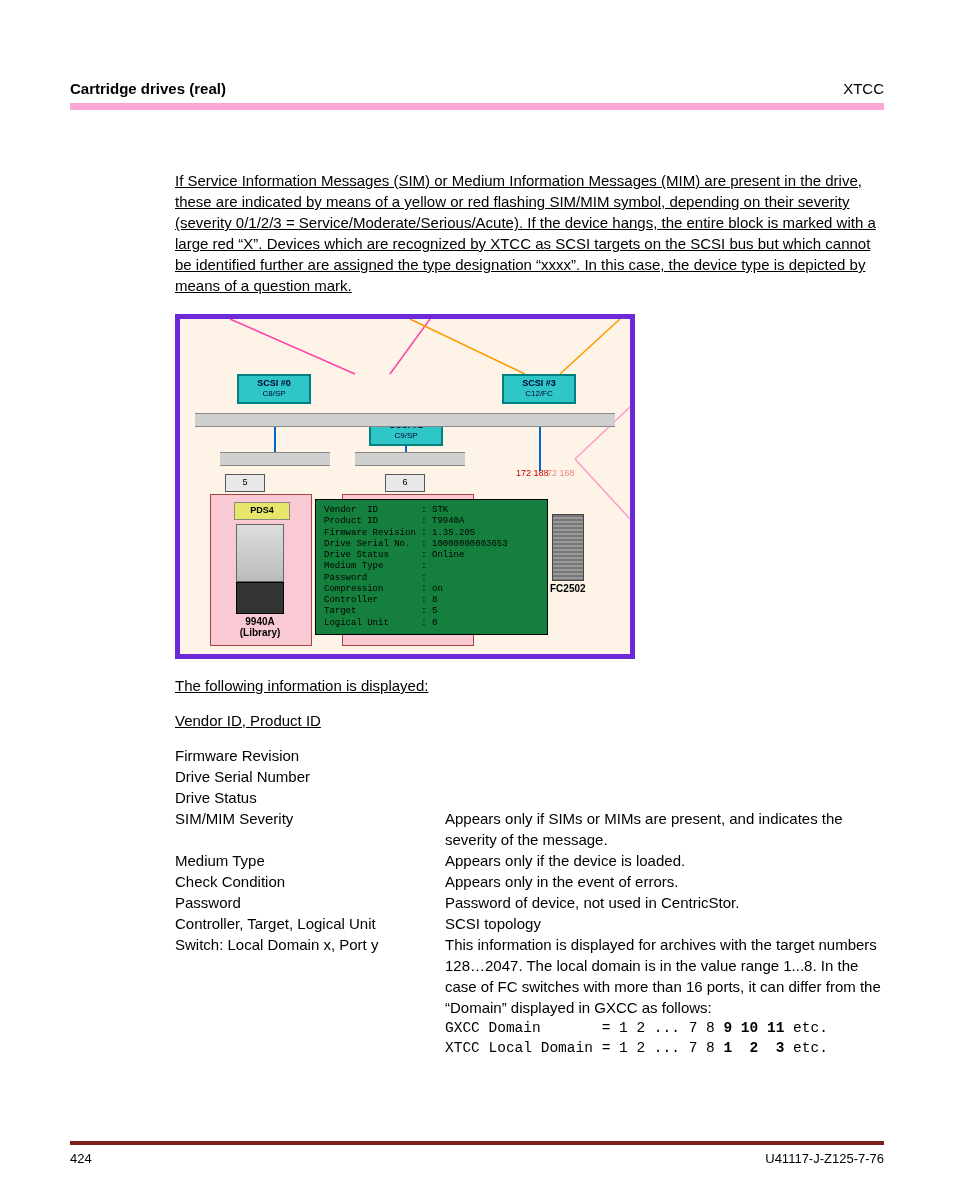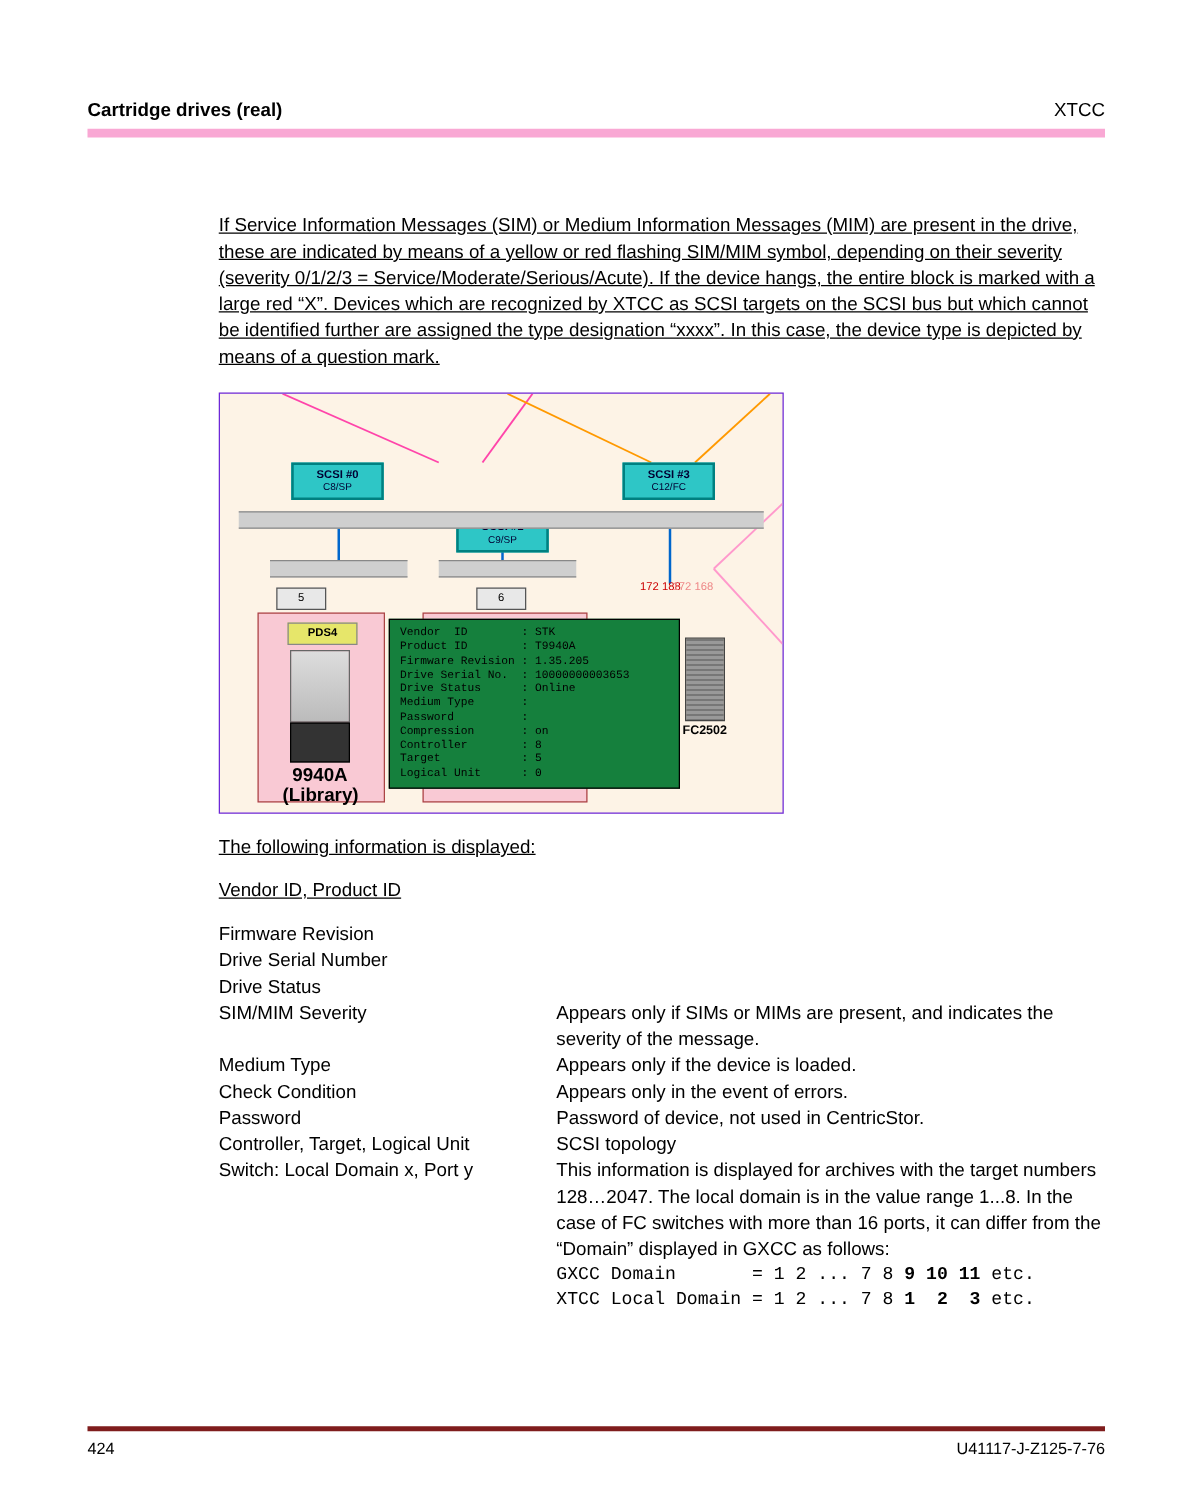--- a/index.html
+++ b/index.html
@@ -34,21 +34,21 @@
     margin-left: 105px;
     margin-right: 0;
   }
   .para {
     margin-bottom: 14px;
     line-height: 1.4;
     text-decoration: underline;
   }
   .figure {
     margin: 18px 0 16px 0;
-    border: 1px solid #6d28d9;
+    border: 5px solid #6d28d9;
     width: 450px;
     height: 335px;
     background: #fdf3e6;
     position: relative;
     overflow: hidden;
   }
   .figure svg { position: absolute; top:0; left:0; }
   .scsi-box {
     position: absolute;
     width: 74px;
@@ -95,21 +95,21 @@
     line-height: 1.25;
     white-space: pre;
   }
   .fc-label {
     position: absolute;
     font-size: 10px;
     font-weight: bold;
   }
   .drive-label {
     position: absolute;
-    font-size: 15px;
+    font-size: 10px;
     font-weight: bold;
     text-align: center;
     line-height: 1.05;
   }
   .ip-label {
     position: absolute;
     font-size: 9px;
     color: #c00;
     line-height: 0.9;
     text-align: right;

